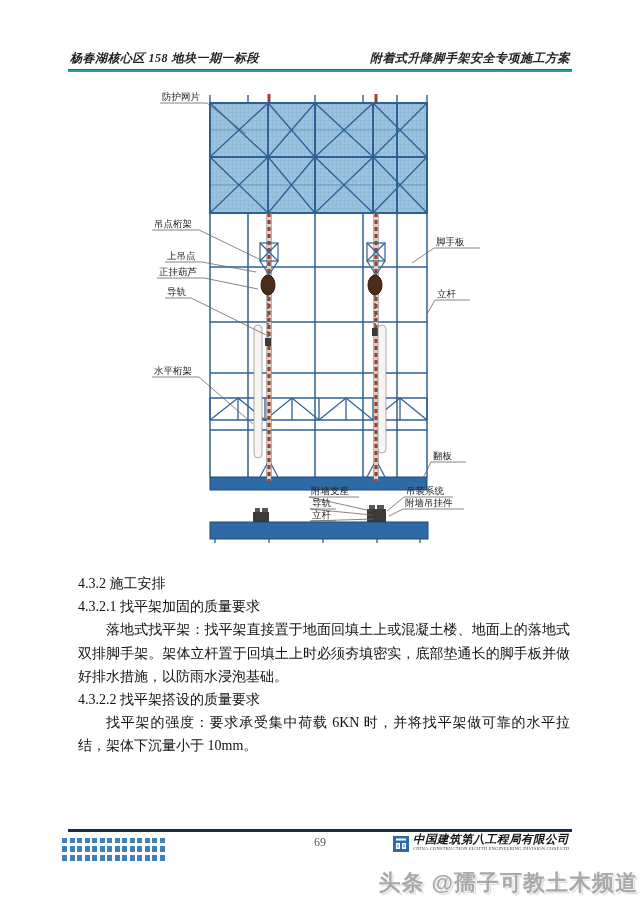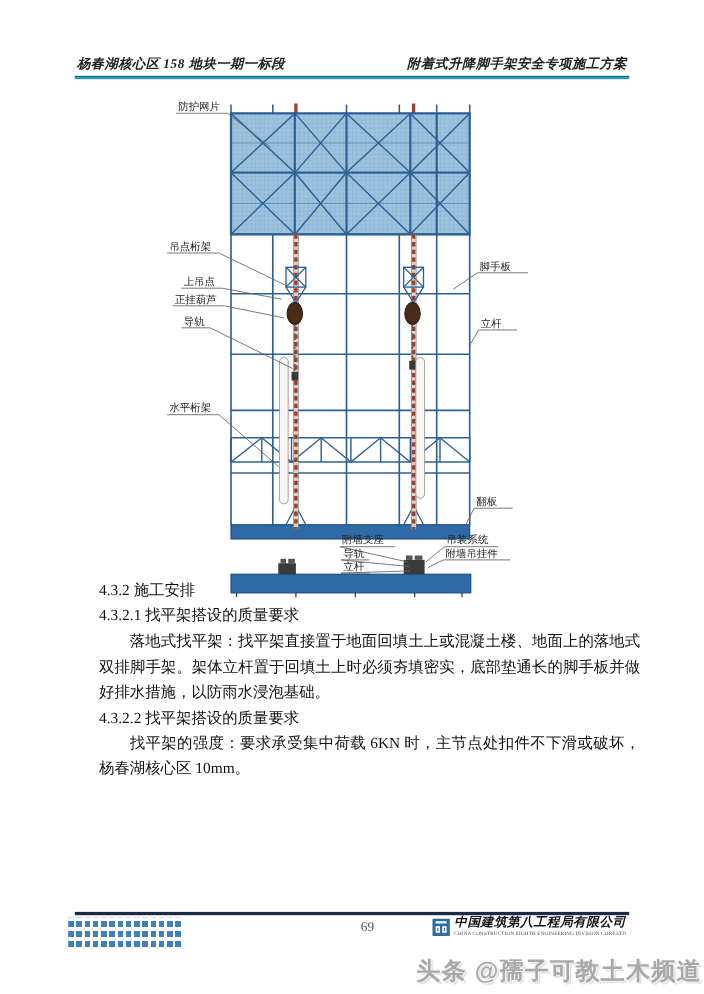--- a/index.html
+++ b/index.html
@@ -21,37 +21,37 @@
   }
   .hdr-rule {
     position:absolute; left:68px; top:69px; width:504px; height:3px;
     background:#2a9ab5; border-top:1px solid #156c84;
   }
   
   .diagram { position:absolute; left:60px; top:88px; width:520px; height:470px; }
   .dlabel { font-size:9.5px; fill:#222; font-family:"Liberation Serif","DejaVu Serif",serif; }
   
   .bodytext {
-    position:absolute; left:78px; top:526px; width:492px;
-    font-size:14px; line-height:23.2px; text-align:justify; color:#111;margin-left:12px;
+    position:absolute; left:78px; top:572px; width:492px;
+    font-size:14px; line-height:23.2px; text-align:justify; color:#111;
   }
   .bodytext p.ind { text-indent:2em; }
   
   .ftr-rule { position:absolute; left:68px; top:829px; width:504px; height:2.5px; background:#1d2b47; }
   .ftr-pattern {
     position:absolute; left:62px; top:834px; width:103px; height:27px;
     background-image:
       repeating-linear-gradient(0deg, transparent 0 5.5px, #ffffff 5.5px 9px),
       repeating-linear-gradient(90deg, #3f80ba 0 5px, transparent 5px 7.5px);
   }
   .ftr-page {
-    position:absolute; left:300px; top:835px; width:40px; text-align:right;
+    position:absolute; left:300px; top:835px; width:40px; text-align:center;
     font-size:12px; color:#555;
   }
-  .ftr-co { position:absolute; left:393px; top:833px; display:flex; align-items:center; gap:4px; }
+  .ftr-co { position:absolute; left:393px; top:833px; display:flex; align-items:flex-end; gap:4px; }
   .ftr-logo { width:16px; height:16px; flex:0 0 auto; }
   .ftr-co-cn {
     font-size:11.5px; font-weight:bold; color:#111; letter-spacing:.5px; line-height:13px;
     font-style:italic;
   }
   .ftr-co-en { font-size:4.6px; color:#444; letter-spacing:.2px; line-height:6px; }
   .watermark {
     position:absolute; right:2px; top:868px; font-size:22px; font-weight:bold;
     font-family:"Liberation Sans","DejaVu Sans",sans-serif;
     color:#a9a9a9; text-shadow:1px 1px 0 #f2f2f2, 2px 2px 1px #dcdcdc;
@@ -243,24 +243,24 @@
       <text class="dlabel" x="251" y="406">附墙支座</text>
       <text class="dlabel" x="252" y="418">导轨</text>
       <text class="dlabel" x="252" y="430">立杆</text>
       <text class="dlabel" x="346" y="406">吊装系统</text>
       <text class="dlabel" x="345" y="418">附墙吊挂件</text>
     </g>
   </svg>
 
   <div class="bodytext">
     <p>4.3.2 施工安排</p>
-    <p>4.3.2.1 找平架搭设的质量要求</p>
+    <p>4.3.2.1 找平架加固的质量要求</p>
     <p class="ind">落地式找平架：找平架直接置于地面回填土上或混凝土楼、地面上的落地式双排脚手架。架体立杆置于回填土上时必须夯填密实，底部垫通长的脚手板并做好排水措施，以防雨水浸泡基础。</p>
     <p>4.3.2.2 找平架搭设的质量要求</p>
-    <p class="ind">找平架的强度：要求承受集中荷载 6KN 时，主节点处扣件不下滑或破坏，杨春湖核心区 10mm。</p>
+    <p class="ind">找平架的强度：要求承受集中荷载 6KN 时，并将找平架做可靠的水平拉结，架体下沉量小于 10mm。</p>
   </div>
 
   <div class="ftr-rule"></div>
   <div class="ftr-pattern"></div>
   <div class="ftr-page">69</div>
   <div class="ftr-co">
     <svg class="ftr-logo" viewBox="0 0 16 16">
       <rect x="0" y="0" width="16" height="16" fill="#2d6aa6"></rect>
       <rect x="3" y="2.5" width="10" height="2" fill="#ffffff"></rect>
       <rect x="3" y="7" width="4" height="6" fill="#ffffff"></rect>

